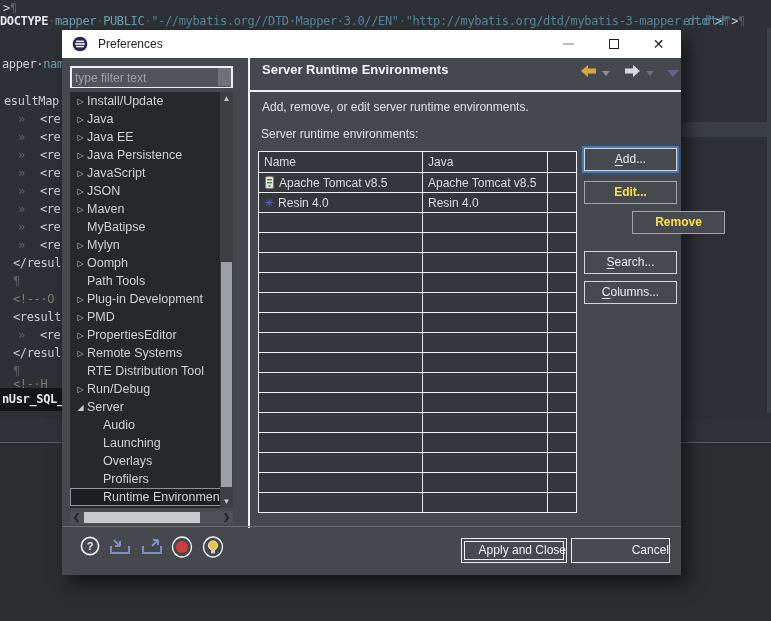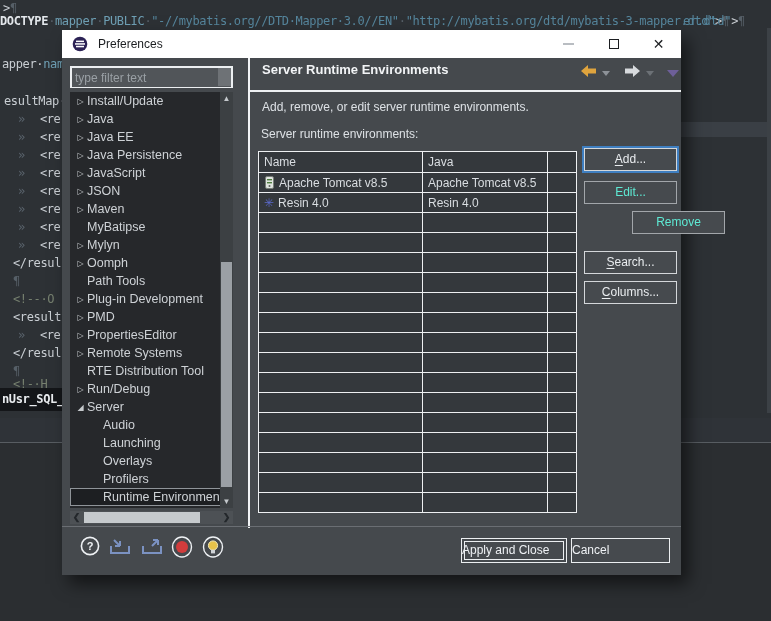--- a/index.html
+++ b/index.html
@@ -74,27 +74,27 @@
              border:1px solid #eef0f2;font-size:12px;color:#d9dde1;box-sizing:border-box;}
   .t-row{display:grid;grid-template-columns:164px 125px 1fr;height:19px;border-top:1px solid #eef0f2;}
   .t-row.header{border-top:0;height:20px;}
   .t-cell{display:flex;align-items:center;padding-left:5px;overflow:hidden;border-right:1px solid #eef0f2;}
   .t-cell:last-child{border-right:0;}
   .t-cell .row-icon{margin-right:4px;display:flex;align-items:center;}
   .resin-glyph{color:#5a68c8;font-size:12px;line-height:1;}
   .side-btn{position:absolute;left:522px;width:93px;height:23px;background:#464a4e;
             border:1px solid #d4d7da;color:#e9ecef;font-size:12px;text-align:center;line-height:21px;
             box-sizing:border-box;cursor:default;}
-  .side-btn.disabled{color:#5eead4;border-color:#a2a6aa;}
+  .side-btn.disabled{color:#fde047;border-color:#a2a6aa;font-weight:bold;}
   .side-btn.default{box-shadow:0 0 0 2px #3f7fc1;}
   .side-btn u{text-underline-offset:2px;}
   .footer-rule{position:absolute;left:0;top:496px;width:619px;height:1px;background:#6a6e73;}
   .footer-icon{position:absolute;top:506px;display:flex;align-items:center;justify-content:center;}
   .dlg-btn{position:absolute;top:508px;height:25px;background:#464a4e;border:1px solid #eceff1;
-           color:#eef1f4;font-size:12px;text-align:left;line-height:23px;box-sizing:border-box;cursor:default;}
+           color:#eef1f4;font-size:12px;text-align:right;line-height:23px;box-sizing:border-box;cursor:default;}
   .dlg-btn.primary::before{content:"";position:absolute;inset:2px;border:1px solid #eceff1;pointer-events:none;}
 </style>
 </head>
 <body>
 
 <div class="screen">
 
   <div class="code-layer">
     <div class="line-band"></div>
     <div class="code-line" style="left:3px;top:1px"><span class="tok-plain">&gt;</span><span class="tok-pilcrow">¶</span></div>

